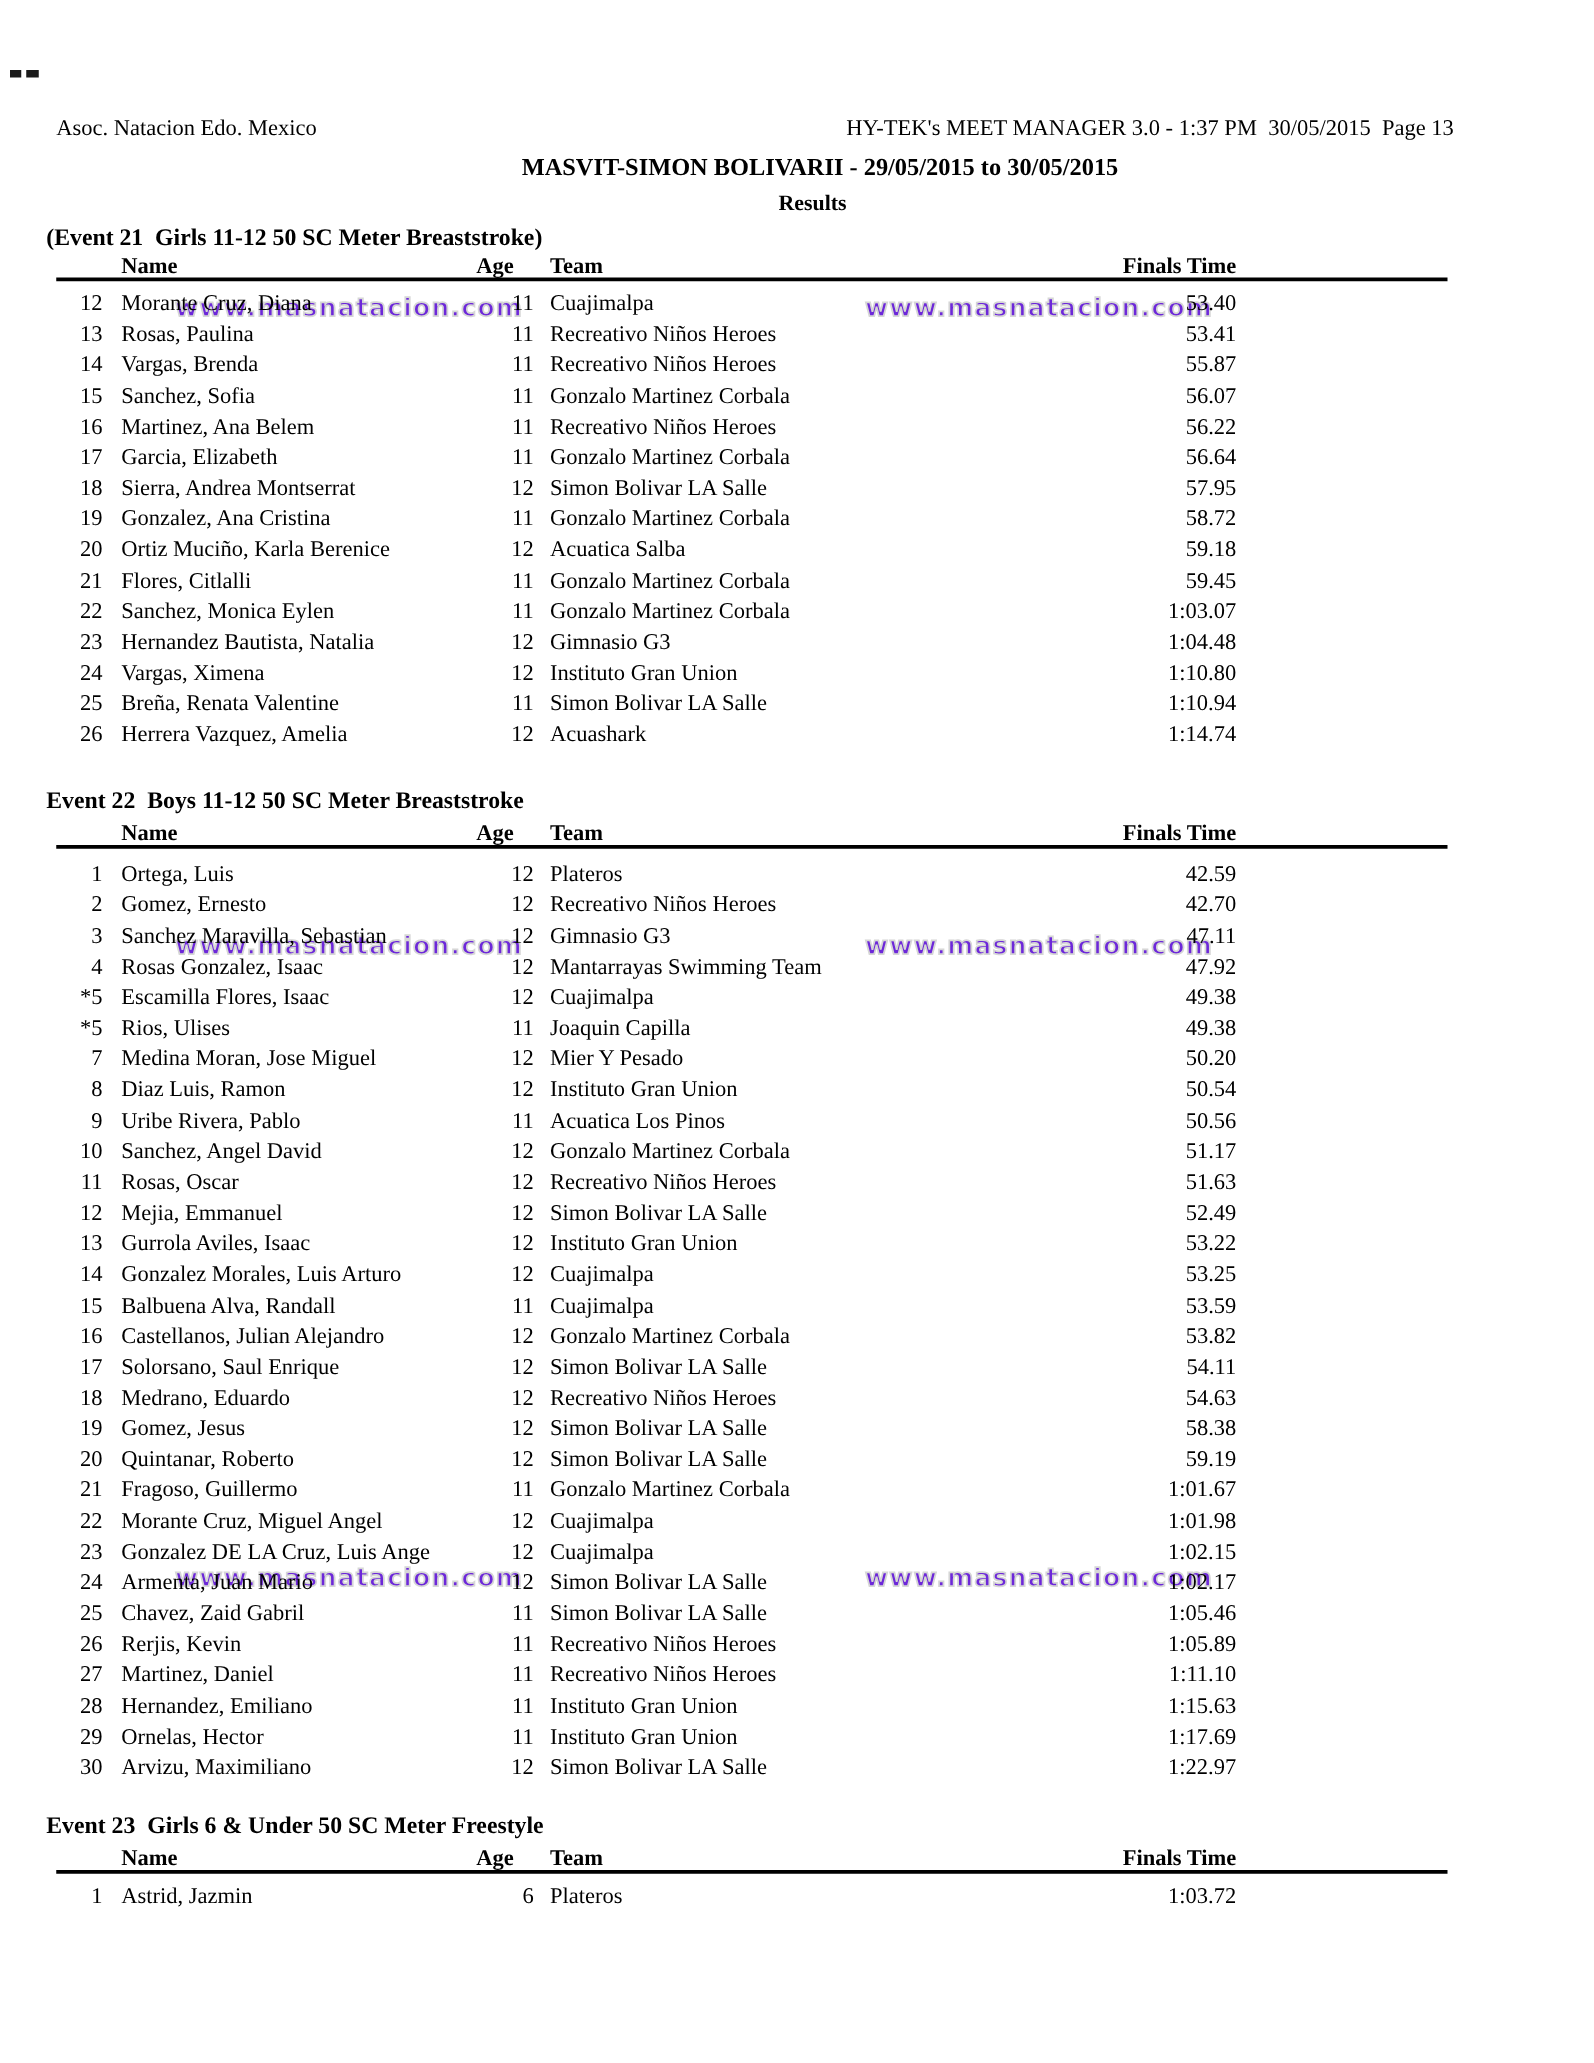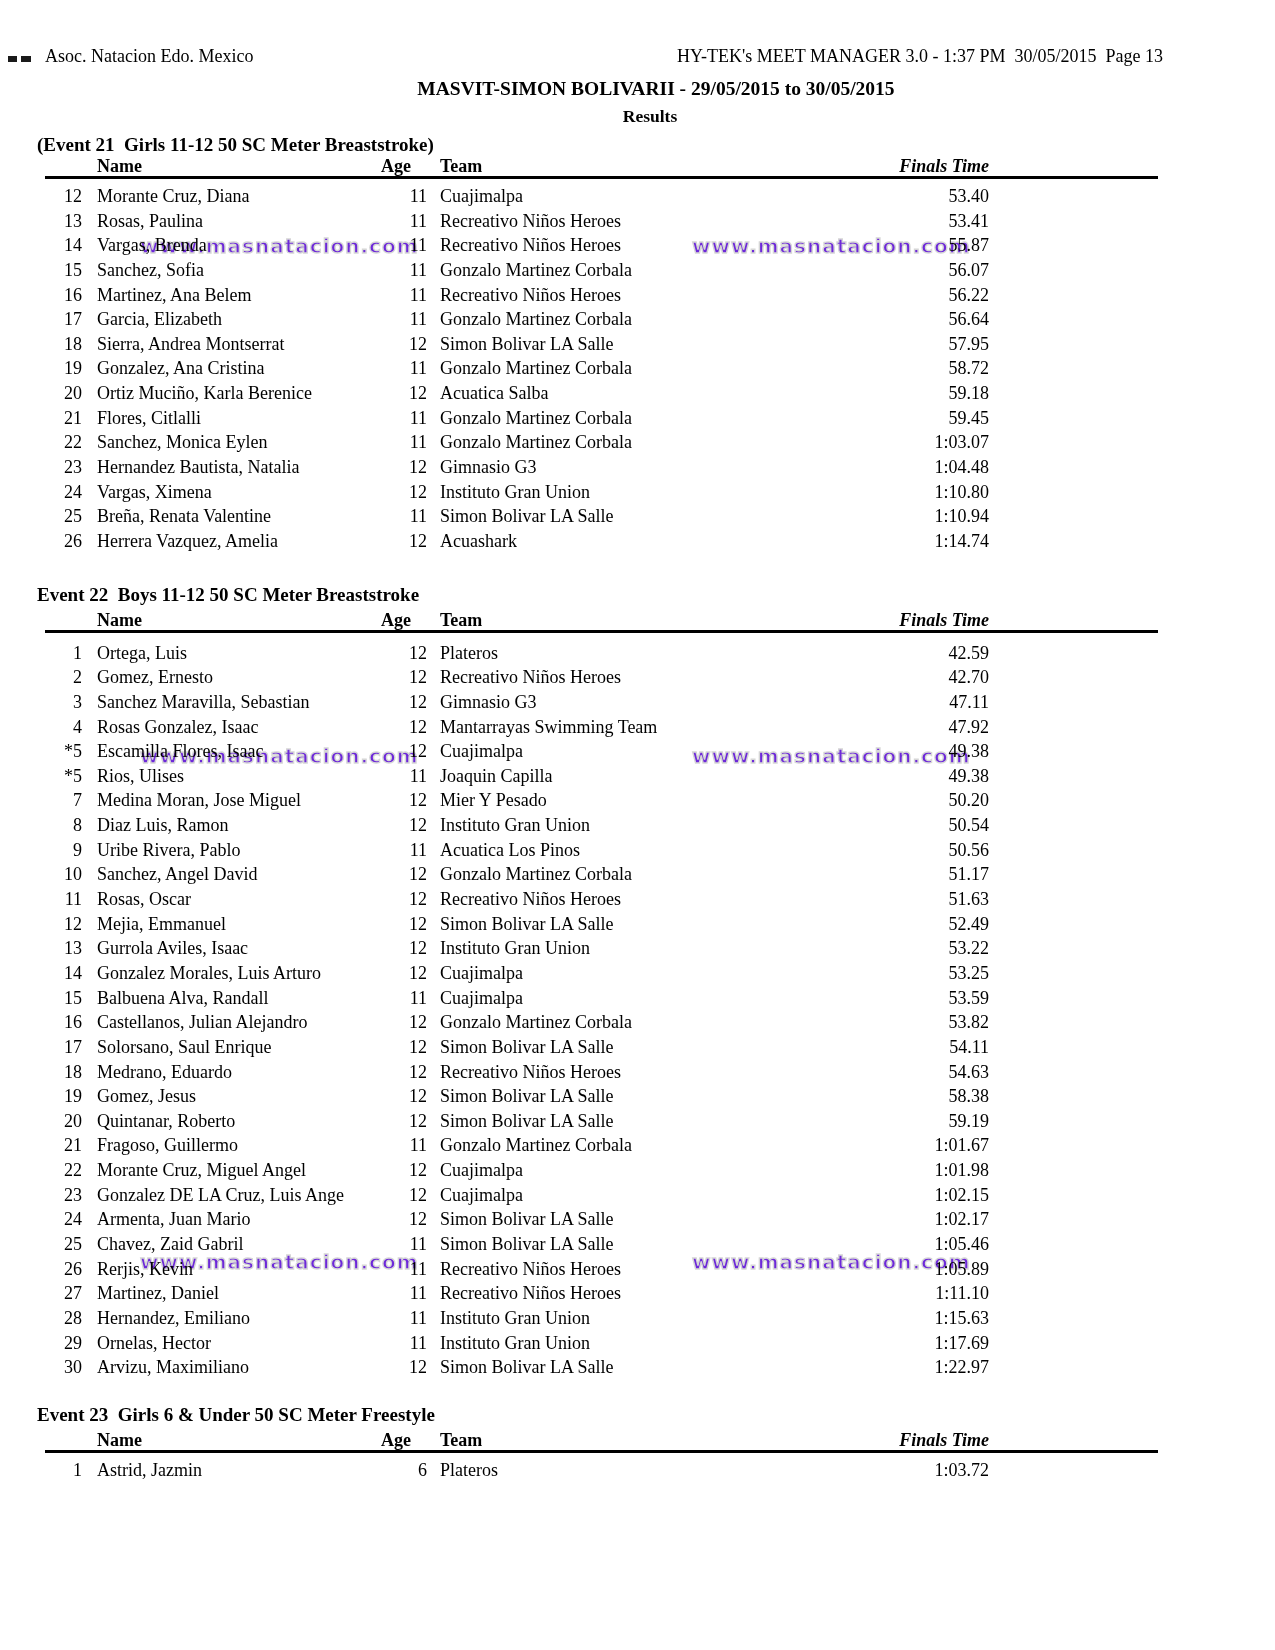--- a/index.html
+++ b/index.html
@@ -15,21 +15,21 @@
   .watermarks{position:absolute;inset:0;z-index:0;pointer-events:none;}
   .wm{position:absolute;font-family:"DejaVu Sans","Liberation Sans",sans-serif;
       font-weight:700;font-size:20px;letter-spacing:1px;color:#6d28d9;
       -webkit-text-stroke:1.4px #d6d6d6;white-space:pre;}
   .wm.b1{top:234px;} .wm.b2{top:744px;} .wm.b3{top:1250px;}
   .wm.left{left:140px;} .wm.right{left:692px;}
 
   .layer{position:relative;z-index:1;}
 
   .page-header{display:flex;justify-content:space-between;margin:0 112px 0 45px;
-      padding-top:46px;height:22px;font-size:18px;}
+      padding-top:92px;height:22px;font-size:18px;}
   .page-header span{white-space:pre;}
   .doc-title{margin-top:10px;padding-left:37px;text-align:center;font-size:19.5px;
       font-weight:700;height:24px;white-space:pre;}
   .doc-subtitle{margin-top:4px;padding-left:25px;text-align:center;font-size:17.5px;
       font-weight:700;height:22px;}
 
   .content{margin-left:45px;width:1113px;position:relative;}
 
   .event-heading{margin:0 0 0 -8px;font-size:19px;font-weight:700;height:22px;
       white-space:pre;line-height:22px;}
@@ -37,21 +37,21 @@
   .ev-22 .event-heading{margin-top:30px;}
   .ev-23 .event-heading{margin-top:24px;}
 
   .thead{position:relative;height:20px;border-bottom:3.5px solid #000;
       font-weight:700;font-size:18px;line-height:20px;}
   .ev-22 .thead,.ev-23 .thead{margin-top:4px;}
   .thead span{position:absolute;top:0;}
   .h-name{left:52px;}
   .h-age{left:314px;width:52px;text-align:right;}
   .h-team{left:395px;}
-  .h-time{left:744px;width:200px;text-align:right;font-style:italic;}
+  .h-time{left:744px;width:200px;text-align:right;}
 
   .tbody{padding-top:5px;}
   .ev-22 .tbody{padding-top:8px;}
   .row{position:relative;height:24.65px;font-size:18px;line-height:24.65px;}
   .row span{position:absolute;top:0;white-space:nowrap;}
   .c-place{left:0;width:37px;text-align:right;}
   .c-name{left:52px;width:272px;overflow:hidden;}
   .c-age{left:331px;width:51px;text-align:right;}
   .c-team{left:395px;width:540px;overflow:hidden;}
   .c-time{left:744px;width:200px;text-align:right;}

